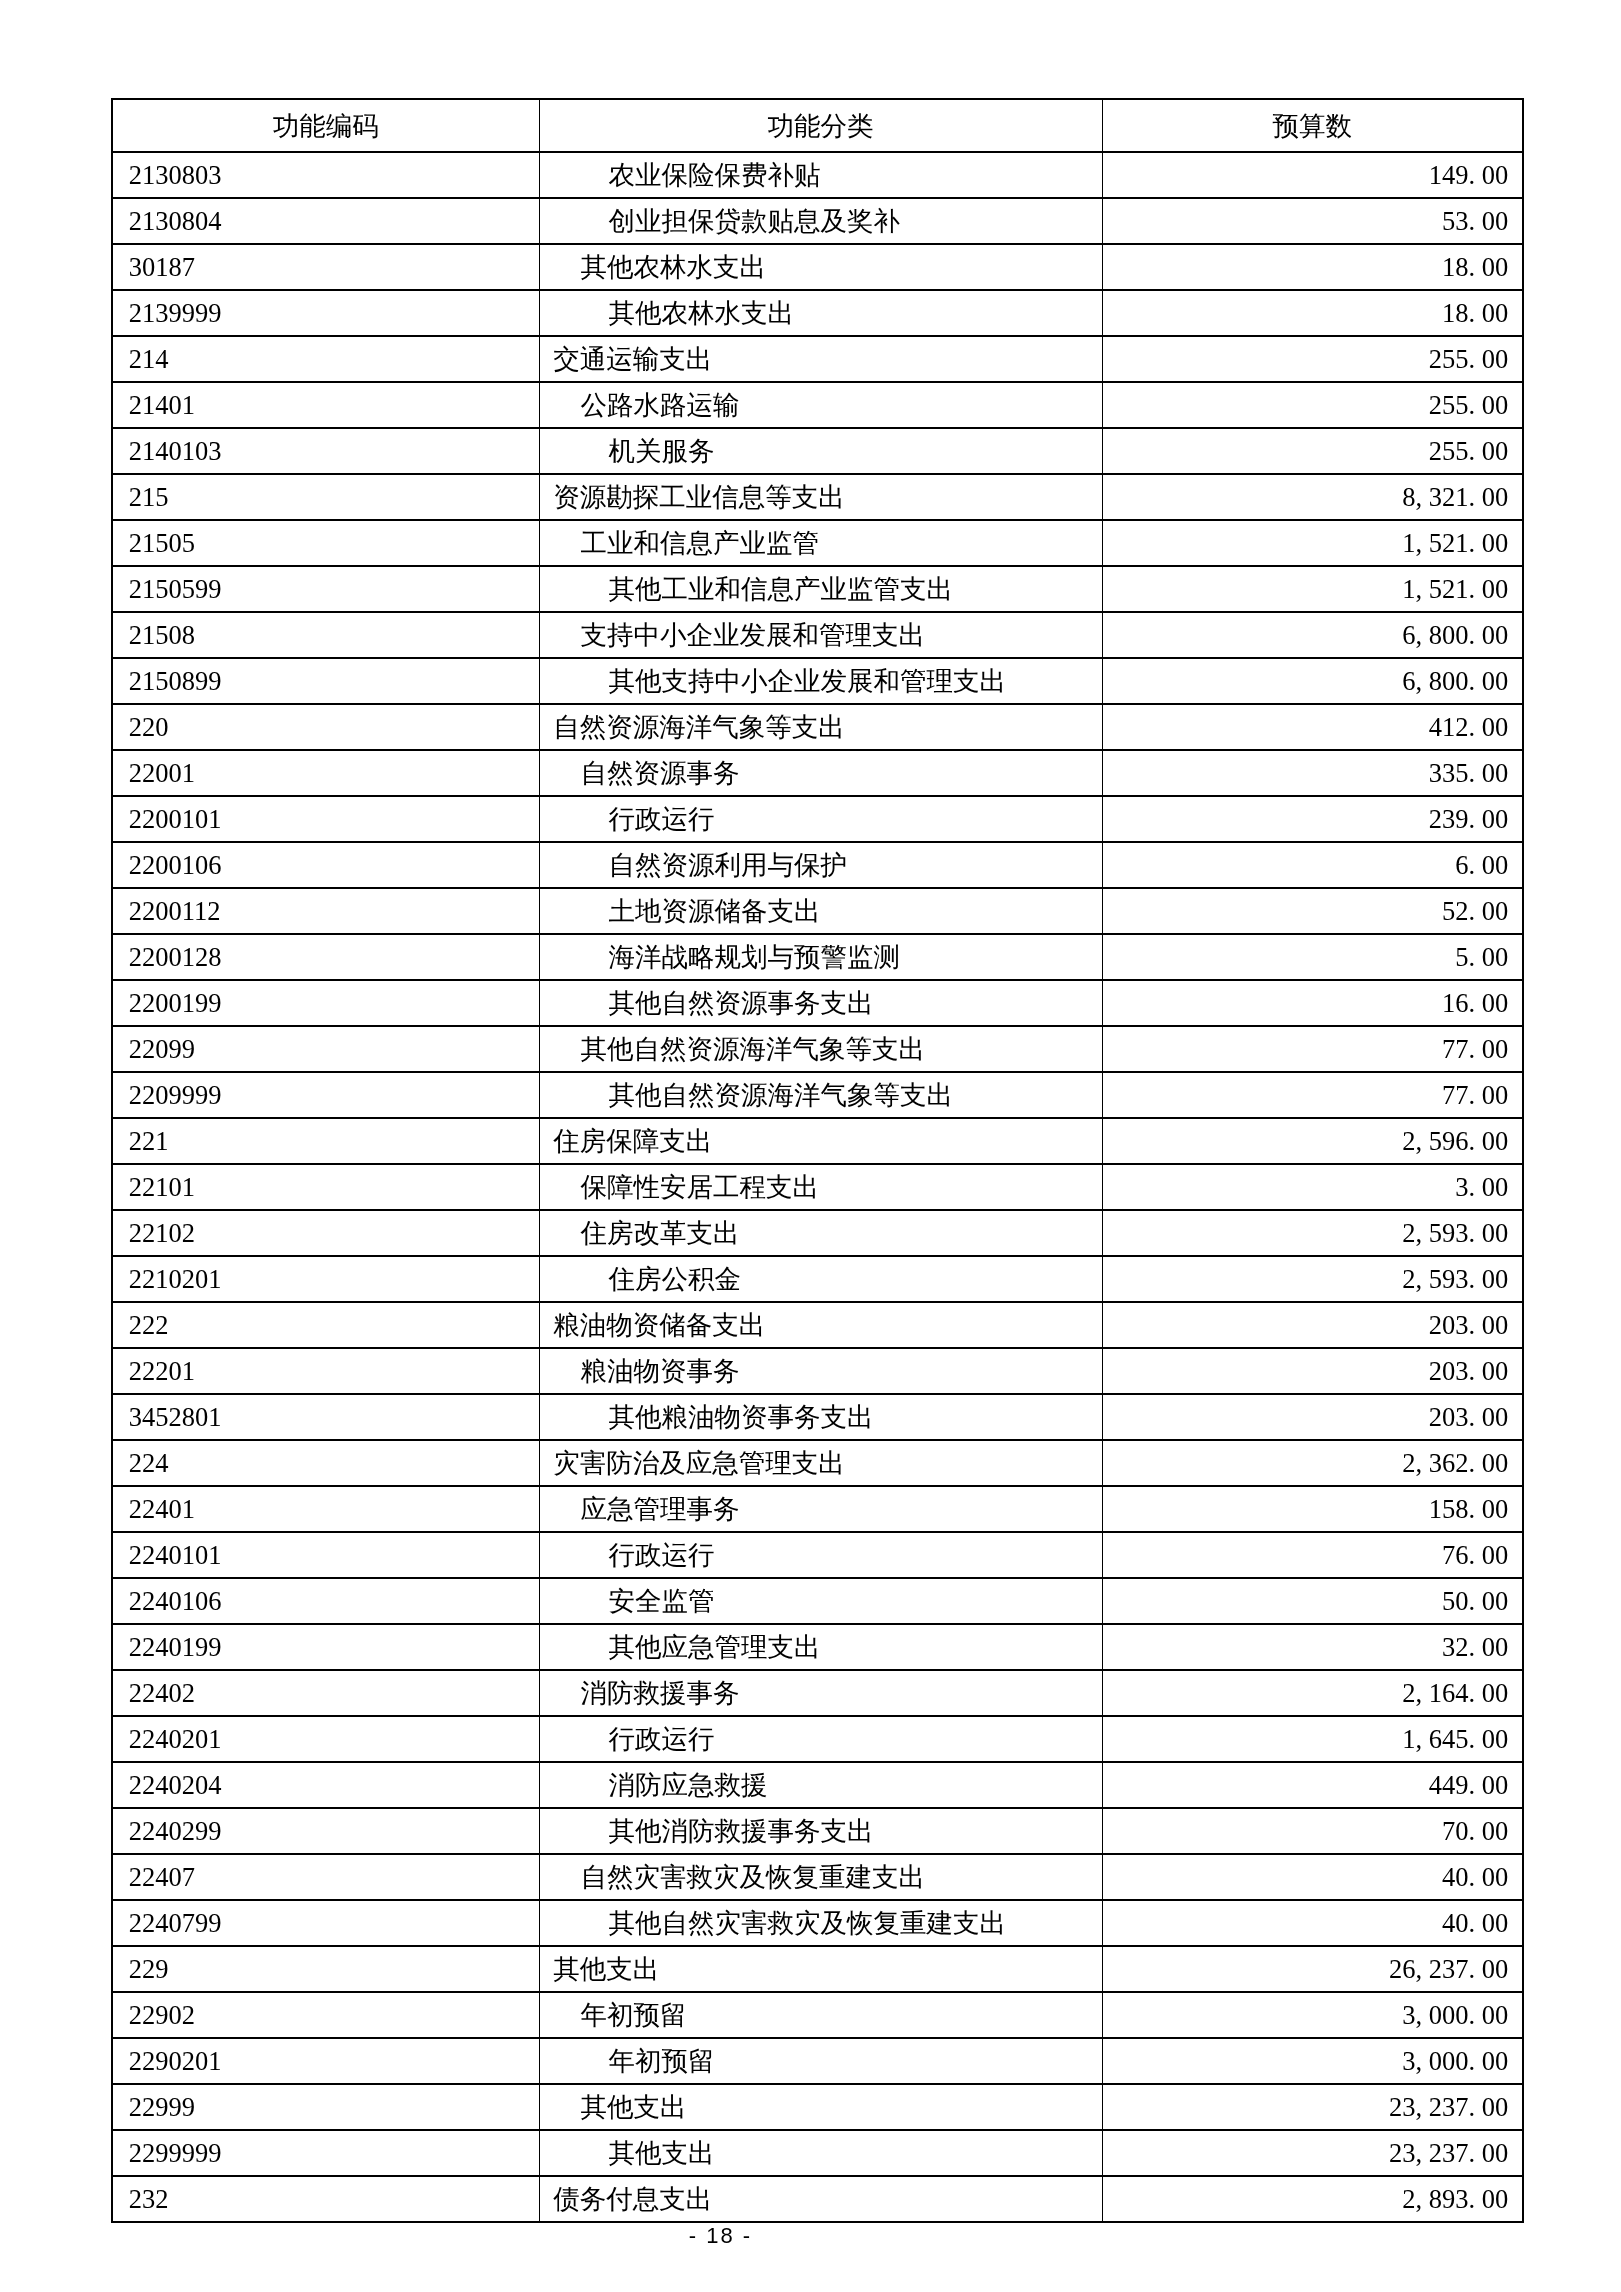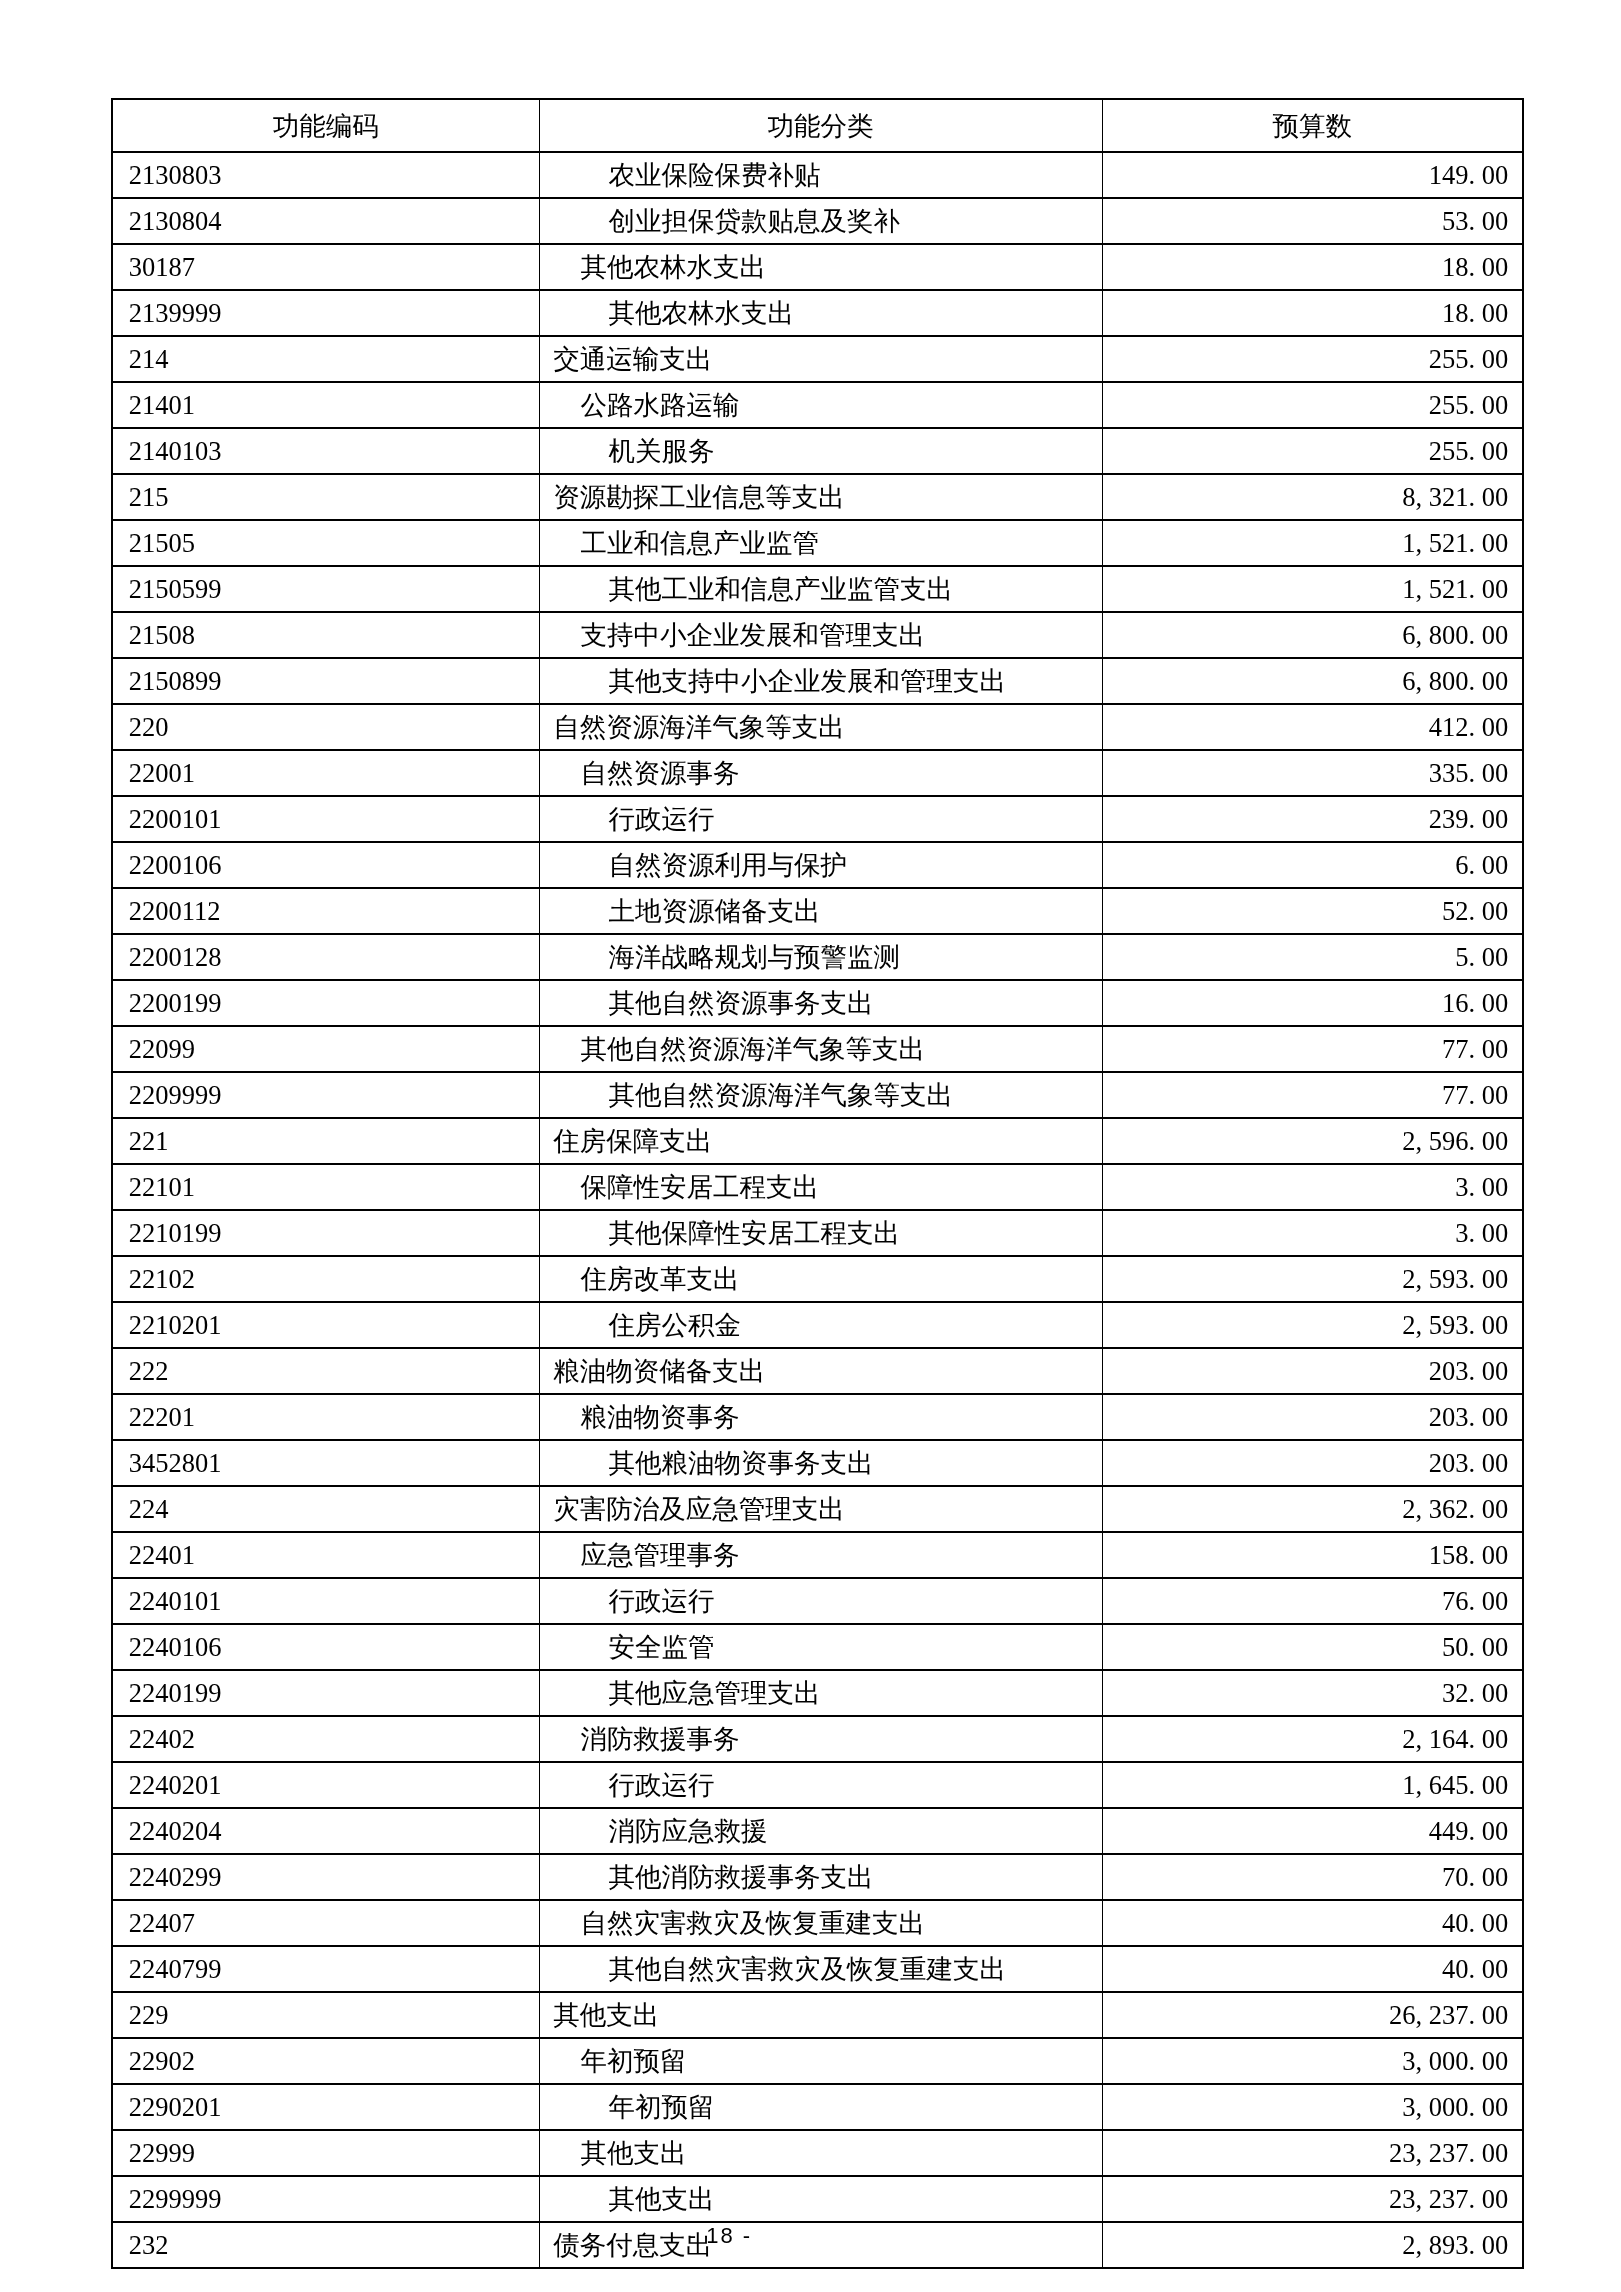--- a/index.html
+++ b/index.html
@@ -197,25 +197,20 @@
           <td class="code">221</td>
           <td class="label indent-1">住房保障支出</td>
           <td class="value">2, 596. 00</td>
         </tr>
         <tr>
           <td class="code">22101</td>
           <td class="label indent-2">保障性安居工程支出</td>
           <td class="value">3. 00</td>
         </tr>
         <tr>
-          <td class="code">2210199</td>
-          <td class="label indent-3">其他保障性安居工程支出</td>
-          <td class="value">3. 00</td>
-        </tr>
-        <tr>
           <td class="code">22102</td>
           <td class="label indent-2">住房改革支出</td>
           <td class="value">2, 593. 00</td>
         </tr>
         <tr>
           <td class="code">2210201</td>
           <td class="label indent-3">住房公积金</td>
           <td class="value">2, 593. 00</td>
         </tr>
         <tr>

